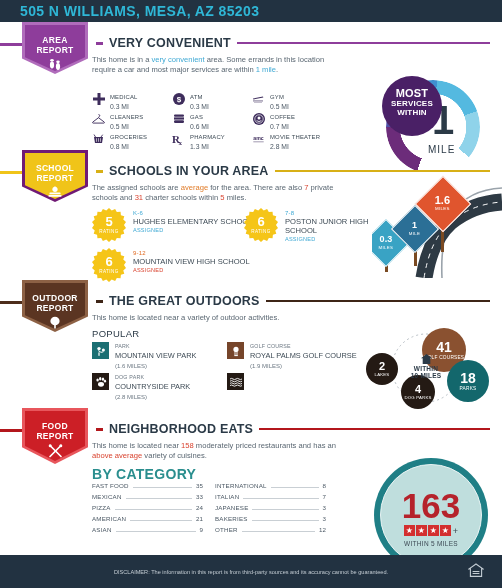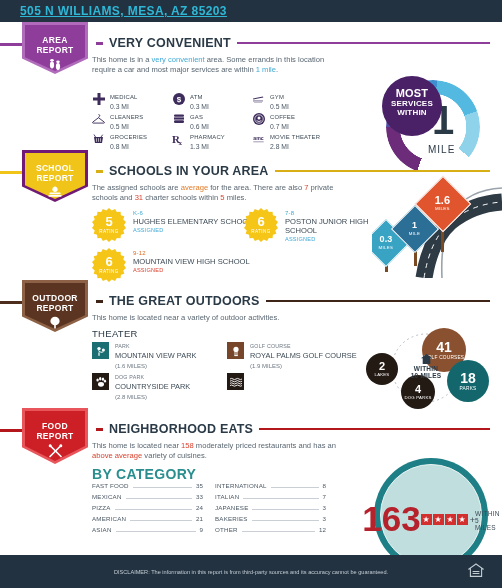--- a/index.html
+++ b/index.html
@@ -13,24 +13,23 @@
 
   
   .topbar {
     height: 22px;
     background: #223241;
     display: flex; align-items: center;
     padding-left: 20px;
   }
   .topbar-title {
     color: #2fb7d6;
-    font-size: 12px;
+    font-size: 14px;
     font-weight: bold;
     letter-spacing: 0.4px;
-    text-decoration: underline;
   }
 
   
   .section { position: relative; }
 
   .badge-wrap {
     position: absolute;
     left: 22px; top: 0;
     width: 66px;
     text-align: center;
@@ -246,21 +245,21 @@
   .food-circle {
     position: absolute; right: 14px; top: 50px;
     width: 114px; height: 114px; border-radius: 50%;
     background: #1f7f86;
     display: flex; align-items: center; justify-content: center;
   }
   .food-circle-in {
     width: 102px; height: 102px; border-radius: 50%;
     background: #bfdedd;
     border: 1.5px solid #e8f3f3;
-    display: flex; 
+    display: flex; flex-direction: column;
     align-items: center; justify-content: center;
     padding-top: 6px;
   }
   .food-num { font-size: 35px; font-weight: bold; color: #b5222b; line-height: 33px; }
   .stars { display: flex; align-items: center; gap: 1px; margin-top: 3px; }
   .star {
     width: 11px; height: 11px; background: #d32f2f;
     color: #fff; font-size: 8px; line-height: 11px; text-align: center;
   }
   .star-plus { font-size: 9px; color: #3d4a55; margin-left: 1px; }
@@ -572,21 +571,21 @@
   <div class="head-row">
     <span class="head-dash" style="background:#3e2517"></span>
     <span class="head-title">THE GREAT OUTDOORS</span>
     <span class="head-line" style="background:#3e2517"></span>
   </div>
 
   <div class="blurb" style="width:270px">
     <span>This home is located near a variety of outdoor activities.</span>
   </div>
 
-  <div class="popular-hd">THEATER</div>
+  <div class="popular-hd">POPULAR</div>
 
   <div class="out-grid">
     <div class="out-item">
       <span class="out-ico" style="background:#1b6f73">
         <svg width="12" height="12" viewBox="0 0 12 12">
             <circle cx="4" cy="3.6" r="1.7" fill="#fff"></circle>
             <circle cx="8.4" cy="5" r="1.5" fill="#fff"></circle>
             <path d="M3.4 5.5 Q6 8.4 8.4 6.6" stroke="#fff" stroke-width="1.1" fill="none"></path>
             <rect x="3.4" y="7.4" width="1.2" height="3.4" fill="#fff"></rect>
           </svg>

